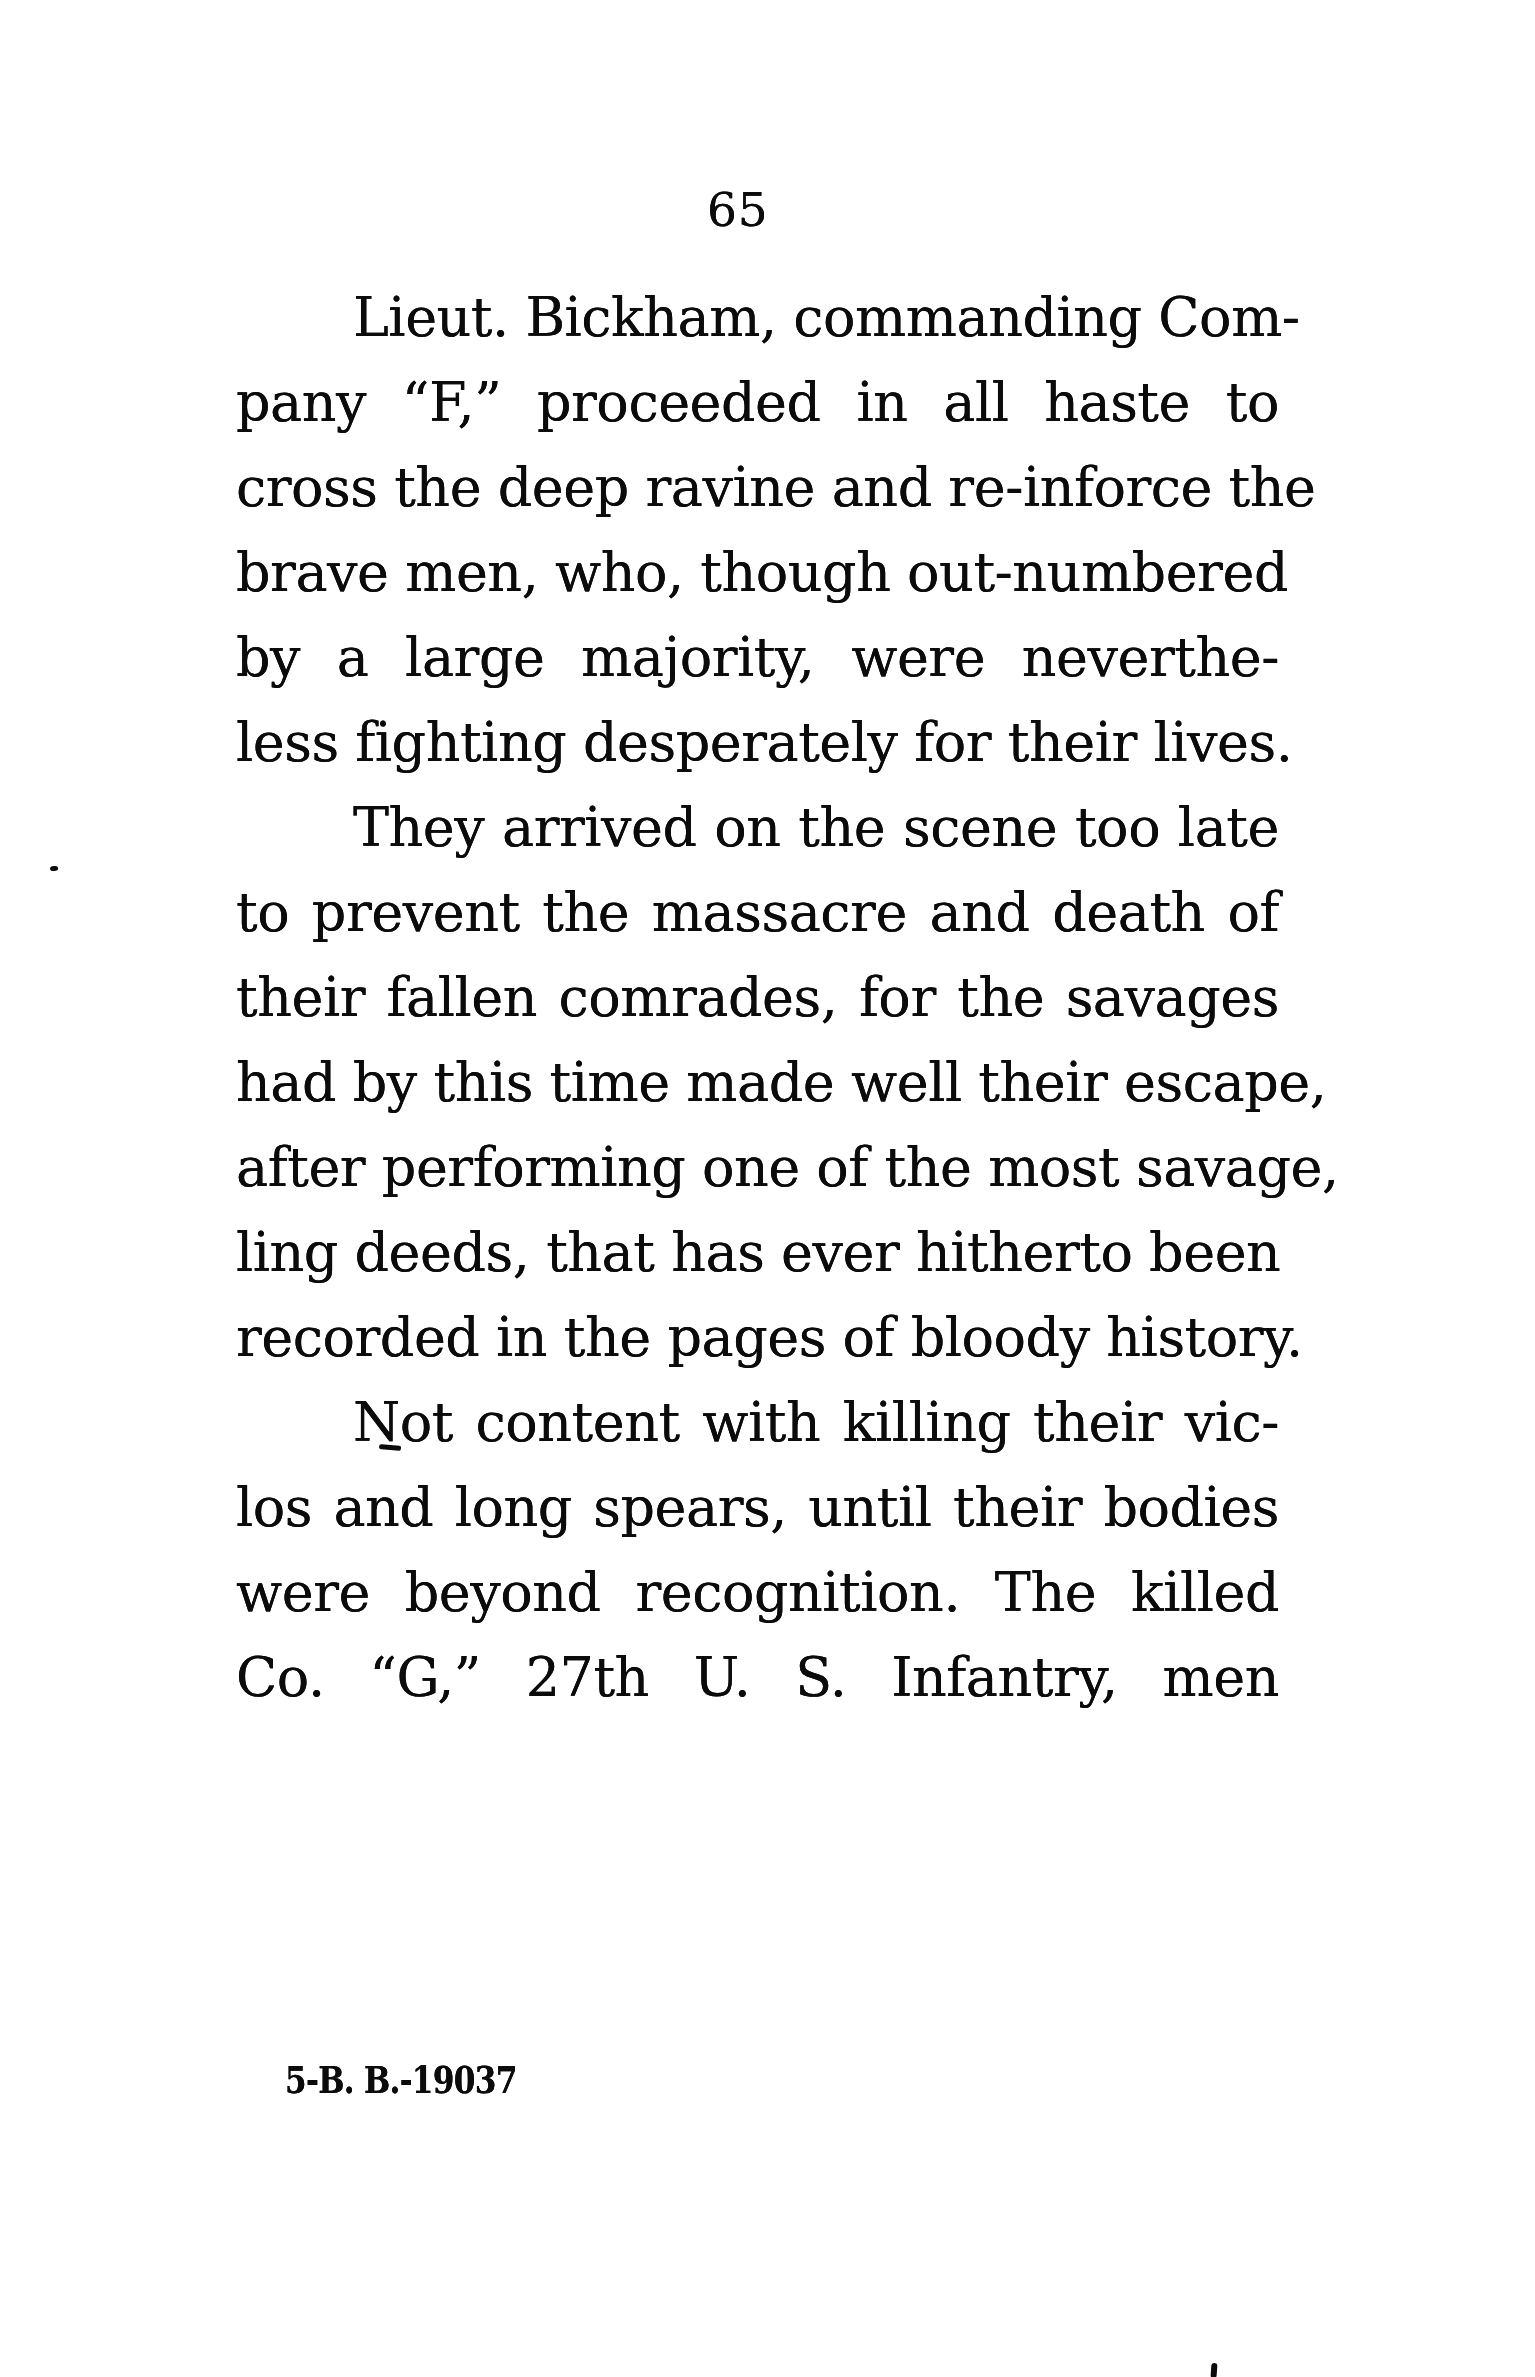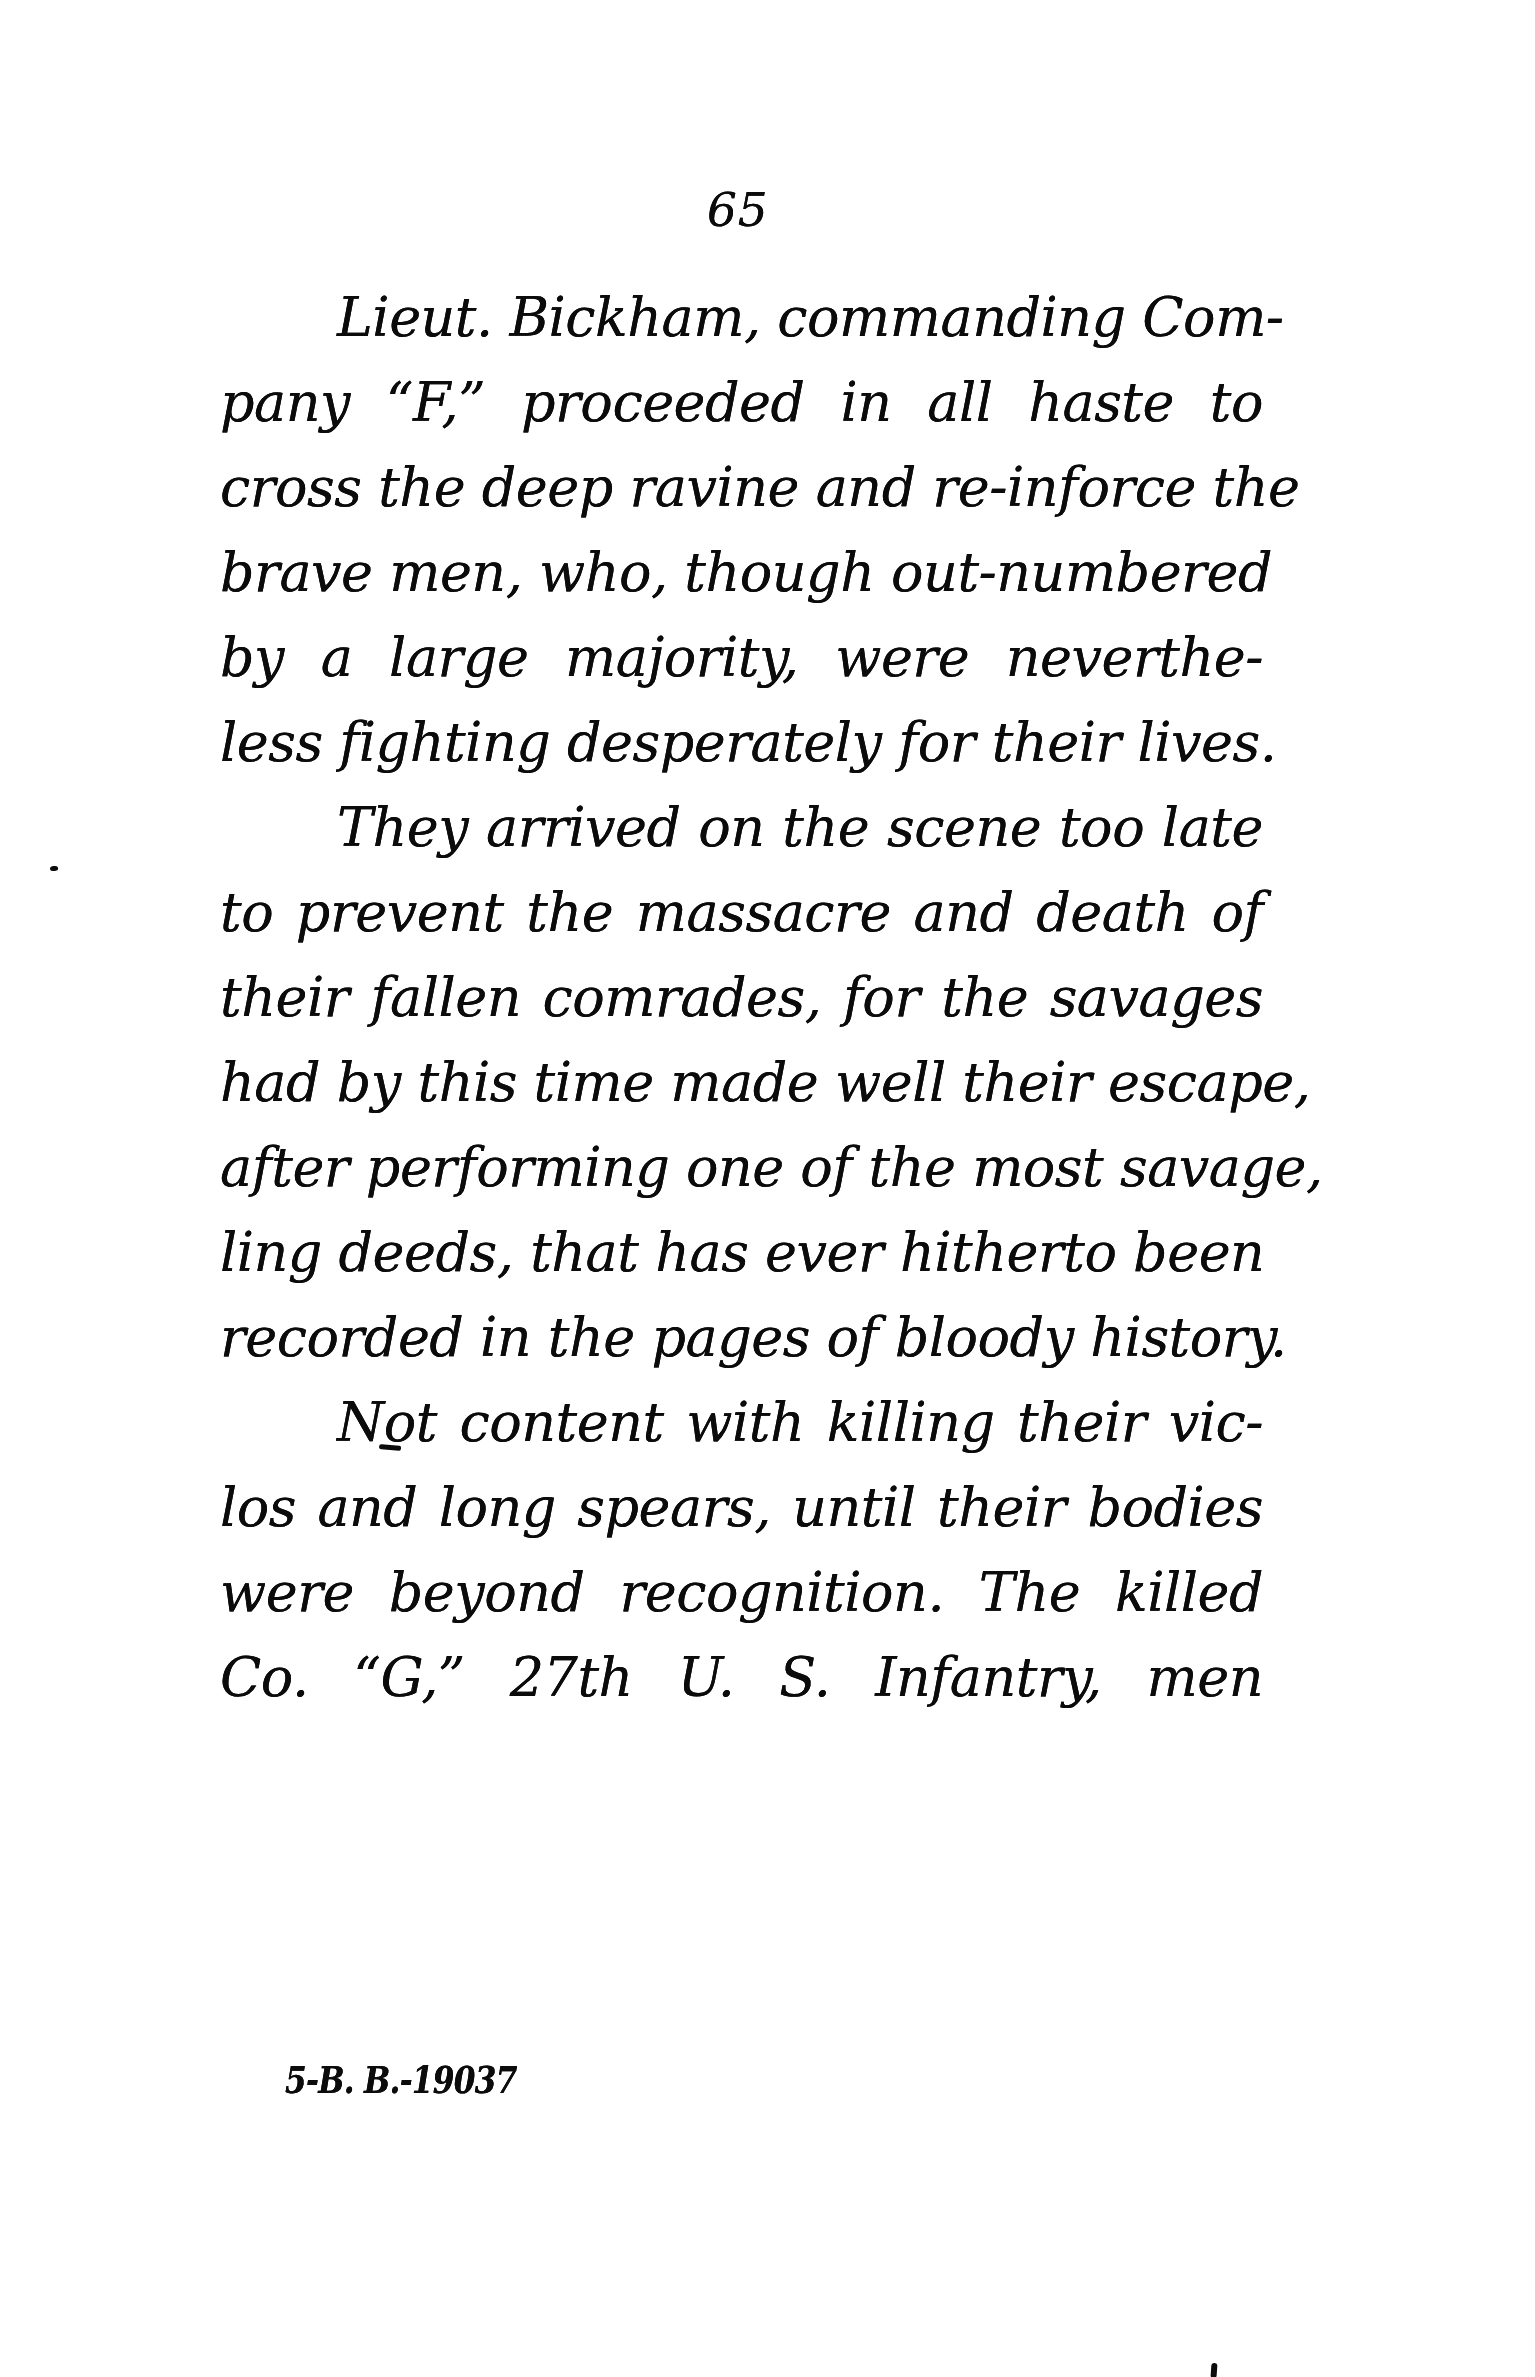--- a/index.html
+++ b/index.html
@@ -9,34 +9,33 @@
   html,body{margin:0;padding:0;}
   body{background:var(--paper);}
   .page{
     position:relative;
     width:1340px;
     height:2377px;
     background:var(--paper);
     overflow:hidden;
     font-family:"DejaVu Serif","Liberation Serif",serif;
     color:var(--ink);
-    font-style:italic;
   }
   .page-number{
     position:absolute;
     left:707px;
     top:186px;
     font-size:47px;
     line-height:1;
     letter-spacing:0.9px;
     text-shadow:0 0 0.5px currentColor;
   }
   .text-block{
     position:absolute;
-    left:220px;
+    left:236px;
     top:275px;
     width:1043px;
   }
   .line{
     font-size:54px;
     line-height:85px;
     letter-spacing:-0.5px;
     text-align:justify;
     text-align-last:justify;
     white-space:nowrap;

